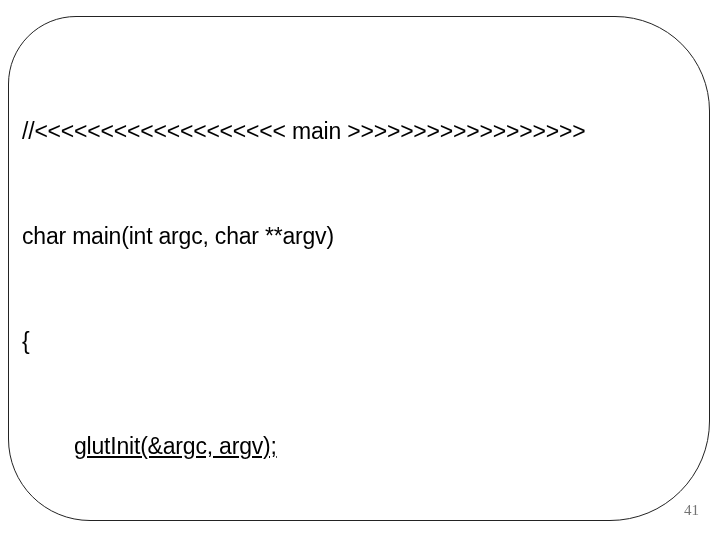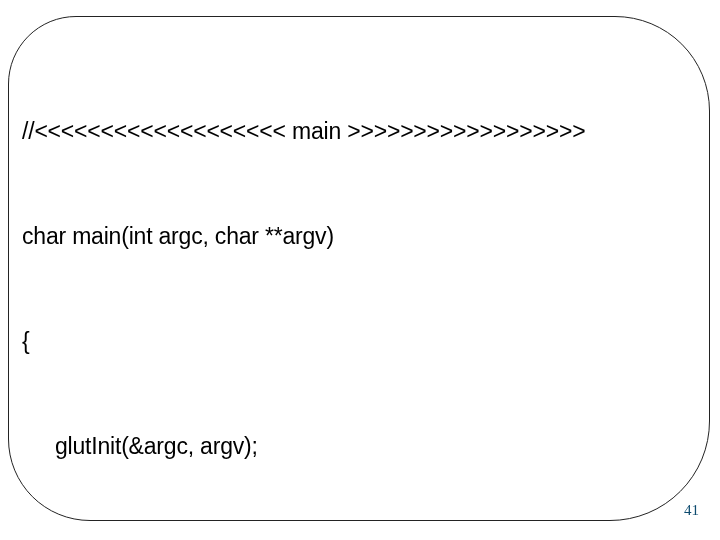--- a/index.html
+++ b/index.html
@@ -37,29 +37,30 @@
     font-size: 23px;
     line-height: 35px;
     letter-spacing: -0.2px;
     white-space: pre;
   }
   .line {
     padding-left: 22px;
     height: 35px;
   }
   .line.ind {
-    padding-left: 55px;
+    padding-left: 74px;
+    text-decoration: underline;
   }
   .pagenum {
     position: absolute;
     right: 21px;
     top: 502px;
     font-family: "Liberation Serif", serif;
     font-size: 15px;
-    color: #0c4a6e;
+    color: #737373;
   }
 </style>
 </head>
 <body>
 
 <div class="slide">
 
   <div class="frame"></div>
 
   <div class="code">

